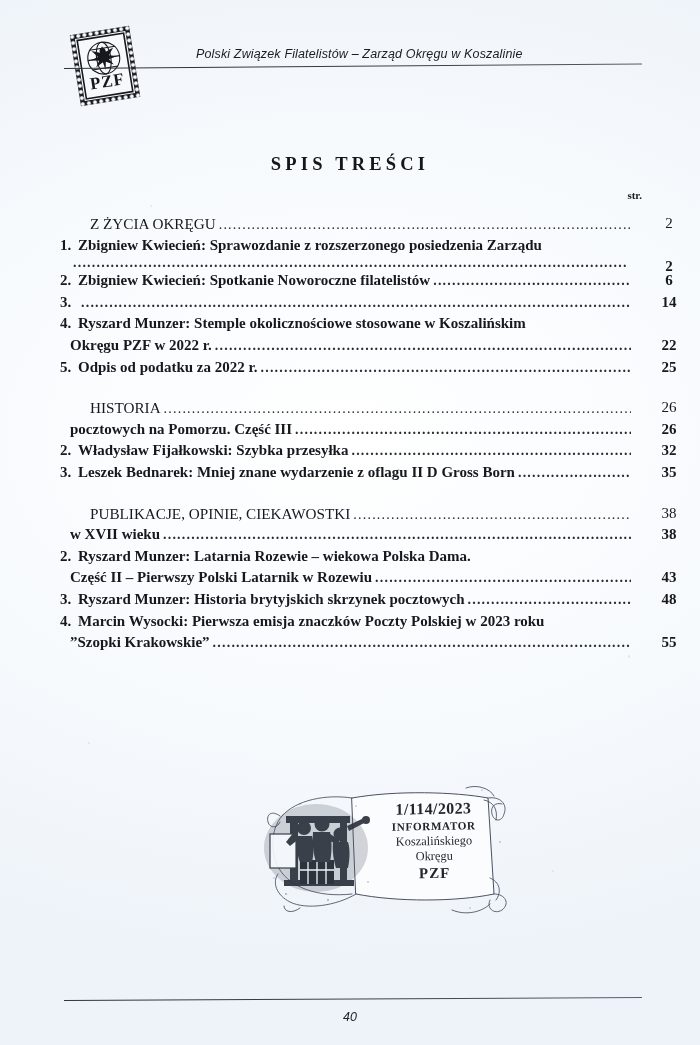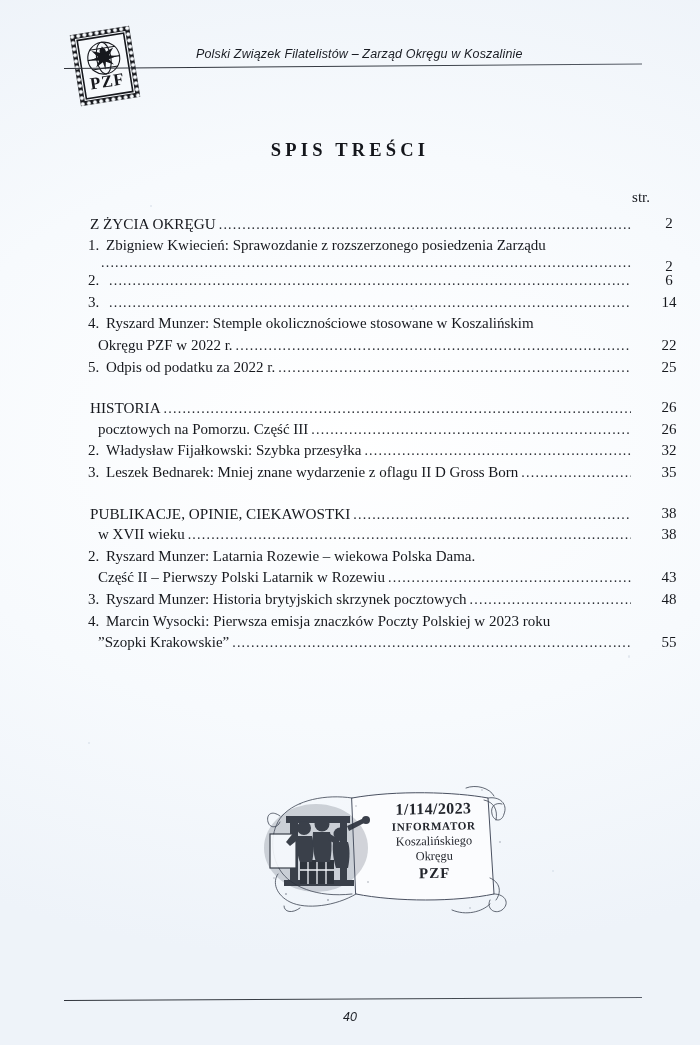--- a/index.html
+++ b/index.html
@@ -52,37 +52,38 @@
     top: 68px;
     width: 578px;
     height: 1px;
     background: linear-gradient(to right, #2c3038 0%, #3a4048 60%, #565c66 100%);
     transform: rotate(-0.45deg);
     transform-origin: left center;
   }
   
   .toc-title {
     position: absolute;
-    top: 140px;
+    top: 154px;
     left: 0; right: 0;
     text-align: center;
     font-family: "Liberation Serif", serif;
     font-weight: bold;
     font-size: 18.5px;
     letter-spacing: 4.2px;
     color: #14161b;
   }
   .str-label {
     position: absolute;
     top: 189px;
-    left: 16px;
+    left: 8px;
     width: 634px;
     text-align: right;
-    font-size: 15px;
+    font-size: 11px;
     color: #181b21;
+    font-weight: bold;
   }
   
   .toc {
     position: absolute;
     top: 213px;
     left: 0;
     width: 700px;
   }
   .section {
     margin-bottom: 19px;
@@ -137,21 +138,21 @@
     white-space: normal;
     word-spacing: 4.4px;
   }
   .row.wrap .line2 {
     display: flex;
     align-items: baseline;
   }
   .row.wrap .line2 .txt { white-space: nowrap; }
 
   .ind-sect  { padding-left: 90px; }
-  .ind-item  { padding-left: 88px; }
+  .ind-item  { padding-left: 60px; font-weight: bold; }
   .ind-cont  { padding-left: 118px; }
   .num {
     display: inline-block;
     width: 18px;
     flex: 0 0 auto;
   }
 
   
   .illus {
     position: absolute;
@@ -285,20 +286,21 @@
           <span class="num">1.</span><span class="txt">Zbigniew Kwiecień: Sprawozdanie z rozszerzonego posiedzenia Zarządu</span>
         </span>
         <span class="line2 ind-cont" style="padding-left:10px">
           <span class="leader"></span>
           <span class="pg">2</span>
         </span>
       </div>
 
       <div class="row ind-item">
         <span class="num">2.</span>
+        <span class="txt">Zbigniew Kwiecień: Spotkanie Noworoczne filatelistów</span>
         <span class="leader"></span>
         <span class="pg">6</span>
       </div>
 
       <div class="row ind-item">
         <span class="num">3.</span>
         <span class="leader"></span>
         <span class="pg">14</span>
       </div>
 

